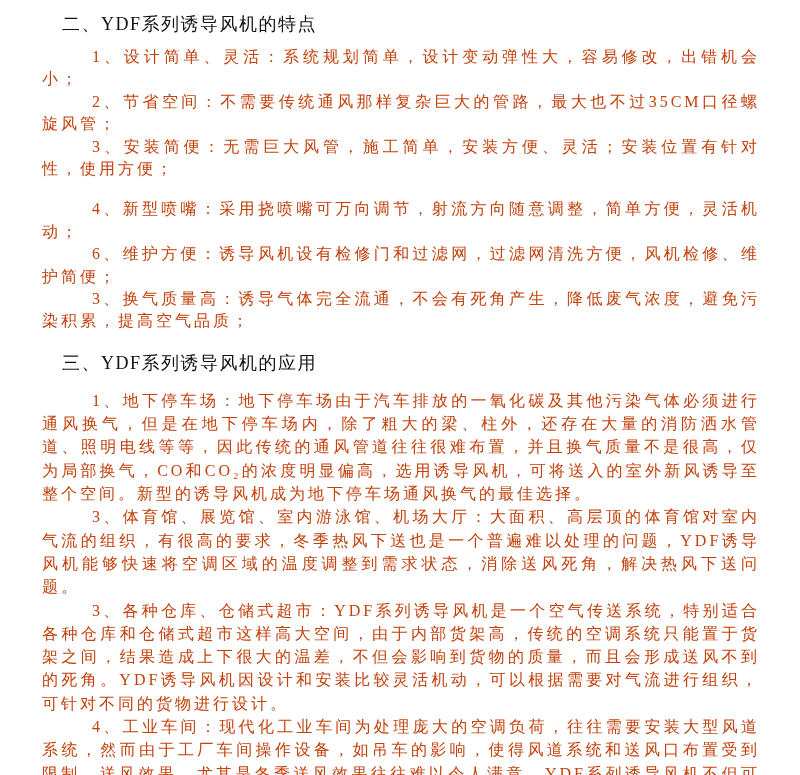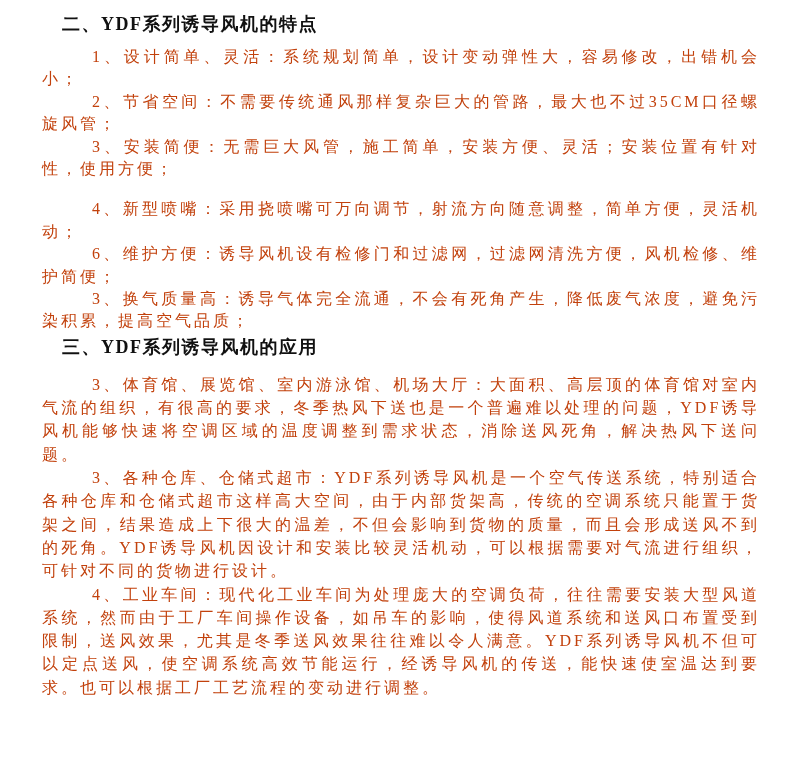--- a/index.html
+++ b/index.html
@@ -16,28 +16,28 @@
   .page {
     box-sizing: border-box;
     width: 800px;
     height: 775px;
     padding: 12px 40px 10px 42px;
     background: #ffffff;
     color: #1f1f1f;
   }
   .section-heading {
     font-size: 18px;
-    font-weight: bold;
+    font-weight: normal;
     letter-spacing: 1.5px;
     margin: 0 0 10px 20px;
     color: #111111;
     white-space: nowrap;
   }
   .section-heading.second {
-    margin-top: 2px;
+    margin-top: 18px;
     margin-bottom: 14px;
   }
   .doc-par {
     margin: 0;
     font-size: 16px;
     letter-spacing: 3px;
     text-align: justify;
     text-indent: 50px;
     color: #c2410c;
   }
@@ -64,18 +64,19 @@
     <p class="doc-par">1、设计简单、灵活：系统规划简单，设计变动弹性大，容易修改，出错机会小；</p>
     <p class="doc-par">2、节省空间：不需要传统通风那样复杂巨大的管路，最大也不过35CM口径螺旋风管；</p>
     <p class="doc-par">3、安装简便：无需巨大风管，施工简单，安装方便、灵活；安装位置有针对性，使用方便；</p>
     <p class="doc-par gap-above">4、新型喷嘴：采用挠喷嘴可万向调节，射流方向随意调整，简单方便，灵活机动；</p>
     <p class="doc-par">6、维护方便：诱导风机设有检修门和过滤网，过滤网清洗方便，风机检修、维护简便；</p>
     <p class="doc-par">3、换气质量高：诱导气体完全流通，不会有死角产生，降低废气浓度，避免污染积累，提高空气品质；</p>
   </section>
 
   <section class="applications">
     <h2 class="section-heading second">三、YDF系列诱导风机的应用</h2>
+    <p class="doc-par">1、地下停车场：地下停车场由于汽车排放的一氧化碳及其他污染气体必须进行通风换气，但是在地下停车场内，除了粗大的梁、柱外，还存在大量的消防洒水管道、照明电线等等，因此传统的通风管道往往很难布置，并且换气质量不是很高，仅为局部换气，CO和CO₂的浓度明显偏高，选用诱导风机，可将送入的室外新风诱导至整个空间。新型的诱导风机成为地下停车场通风换气的最佳选择。</p>
     <p class="doc-par">3、体育馆、展览馆、室内游泳馆、机场大厅：大面积、高层顶的体育馆对室内气流的组织，有很高的要求，冬季热风下送也是一个普遍难以处理的问题，YDF诱导风机能够快速将空调区域的温度调整到需求状态，消除送风死角，解决热风下送问题。</p>
     <p class="doc-par">3、各种仓库、仓储式超市：YDF系列诱导风机是一个空气传送系统，特别适合各种仓库和仓储式超市这样高大空间，由于内部货架高，传统的空调系统只能置于货架之间，结果造成上下很大的温差，不但会影响到货物的质量，而且会形成送风不到的死角。YDF诱导风机因设计和安装比较灵活机动，可以根据需要对气流进行组织，可针对不同的货物进行设计。</p>
     <p class="doc-par">4、工业车间：现代化工业车间为处理庞大的空调负荷，往往需要安装大型风道系统，然而由于工厂车间操作设备，如吊车的影响，使得风道系统和送风口布置受到限制，送风效果，尤其是冬季送风效果往往难以令人满意。YDF系列诱导风机不但可以定点送风，使空调系统高效节能运行，经诱导风机的传送，能快速使室温达到要求。也可以根据工厂工艺流程的变动进行调整。</p>
   </section>
 
 </div>
 
 </body></html>

